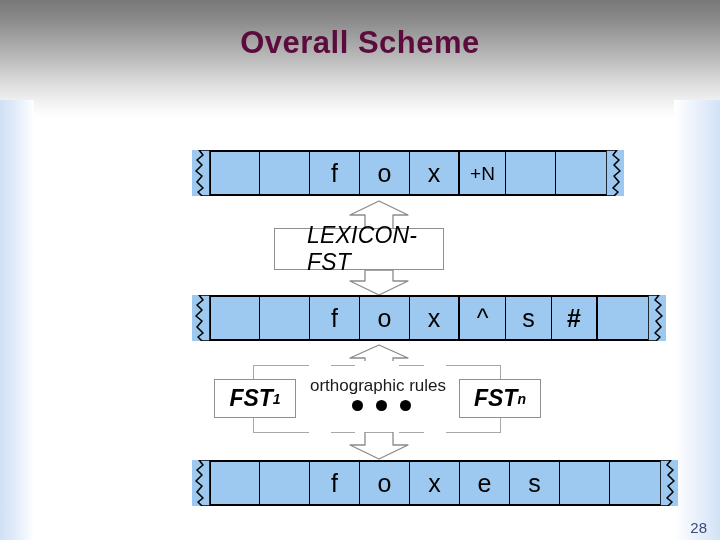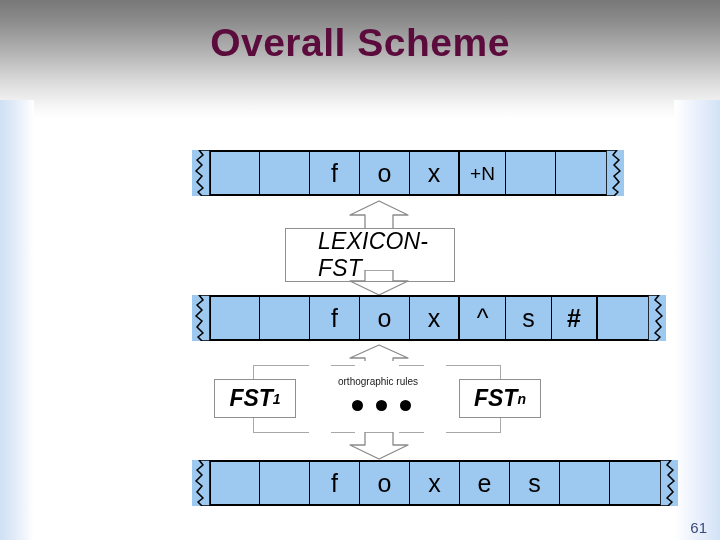--- a/index.html
+++ b/index.html
@@ -42,21 +42,21 @@
     width: 46px; height: 440px;
     background: linear-gradient(to left, #d2e2f6 0%, #e6eefb 42%, #ffffff 100%);
   }
 
   
   .slide-title {
     position: absolute;
     left: 0; top: 20px;
     width: 720px;
     text-align: center;
-    font-size: 39px;
+    font-size: 31px;
     font-weight: bold;
     color: #5b0b3c;
     letter-spacing: 0.5px;
     line-height: 46px;
     white-space: nowrap;
   }
 
   
   #diagram {
     position: absolute;
@@ -136,21 +136,21 @@
   }
   .frame-gap {
     position: absolute;
     background: #ffffff;
   }
 
   
   .ortho-label {
     position: absolute;
     text-align: center;
-    font-size: 10px;
+    font-size: 17px;
     color: #1a1a1a;
     white-space: nowrap;
   }
   .dots-row {
     position: absolute;
     display: flex;
     gap: 13px;
     align-items: center;
   }
   .dot {
@@ -209,21 +209,21 @@
         </svg>
       </div>
     </div>
 
     <div class="block-arrow" style="left:346px; top:199px;">
       <svg width="66" height="30" viewBox="0 0 66 30">
         <path d="M33,2 L62,16 L47,16 L47,30 L19,30 L19,16 L4,16 Z" fill="none" stroke="#8a8a8a" stroke-width="1.3" stroke-linejoin="round"></path>
       </svg>
     </div>
 
-    <div class="proc-box lexicon" style="left:285px; top:228px; width:170px; height:54px;padding-left:32px;">
+    <div class="proc-box lexicon" style="left:274px; top:228px; width:170px; height:42px;padding-left:32px;">
       <span>LEXICON-FST</span>
     </div>
 
     <div class="block-arrow" style="left:346px; top:270px;">
       <svg width="66" height="26" viewBox="0 0 66 26">
         <path d="M19,0 L47,0 L47,11 L62,11 L33,25 L4,11 L19,11 Z" fill="none" stroke="#8a8a8a" stroke-width="1.3" stroke-linejoin="round"></path>
       </svg>
     </div>
 
     <div class="tape" style="left:192px; top:295px;">
@@ -310,15 +310,15 @@
       </div>
       <div class="tape-edge">
         <svg width="18" height="46" viewBox="0 0 18 46">
           <path d="M0,0 L11,0 L7,5 L13,10 L8,15 L14,21 L8,26 L13,32 L7,38 L12,42 L8,46 L0,46 Z" fill="#9dc9f0" stroke="#000" stroke-width="1.6" stroke-linejoin="round"></path>
         </svg>
       </div>
     </div>
 
   </div>
 
-  <div class="page-number">61</div>
+  <div class="page-number">28</div>
 
 </div>
 
 </body></html>

